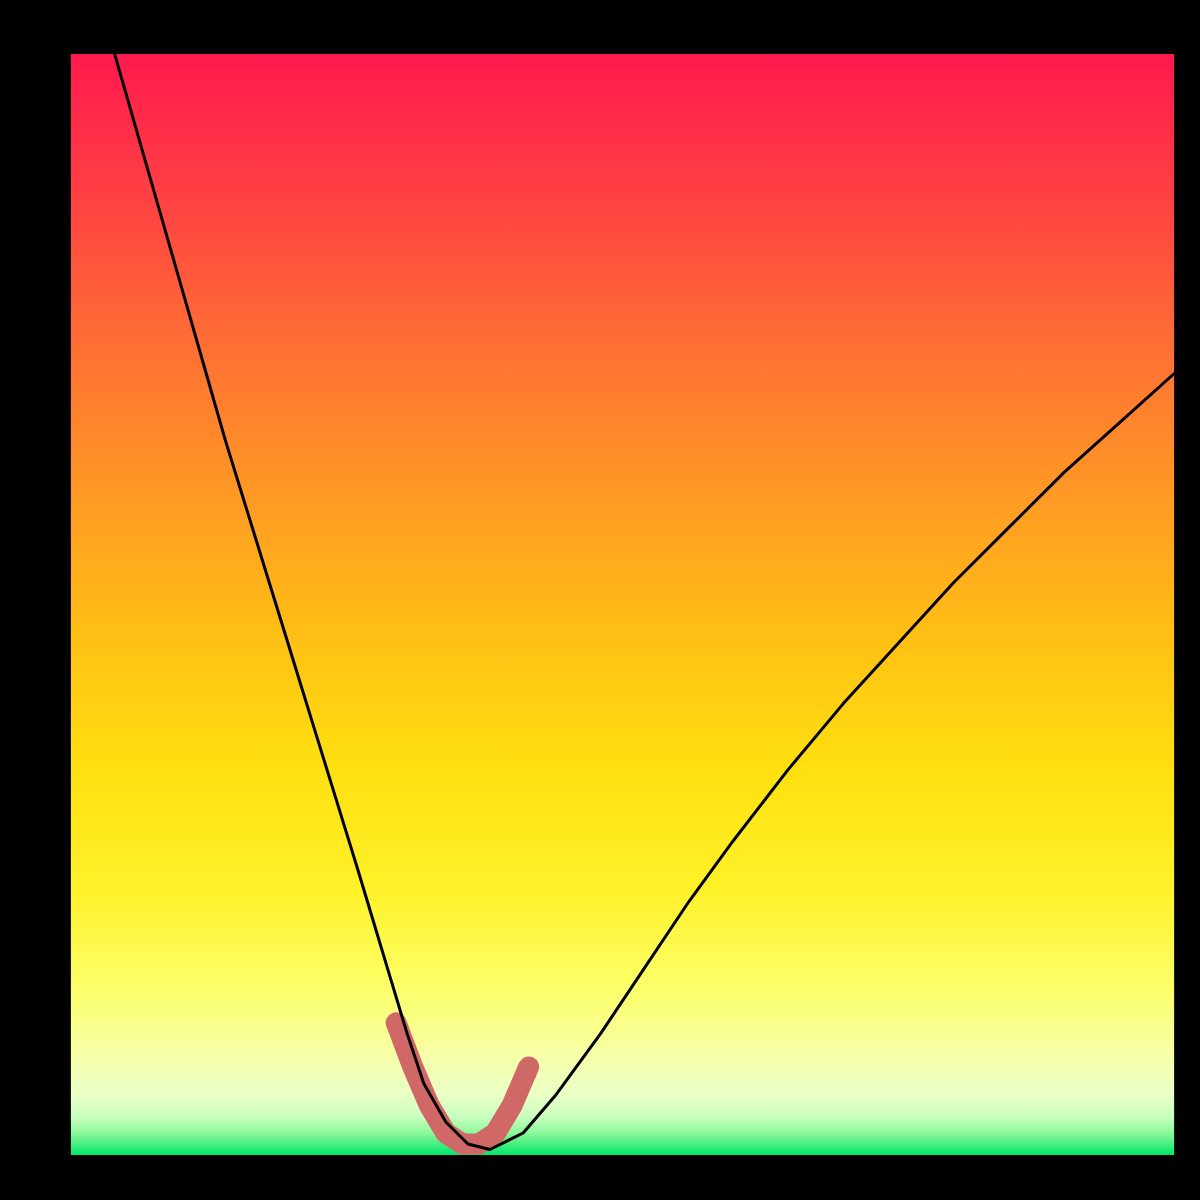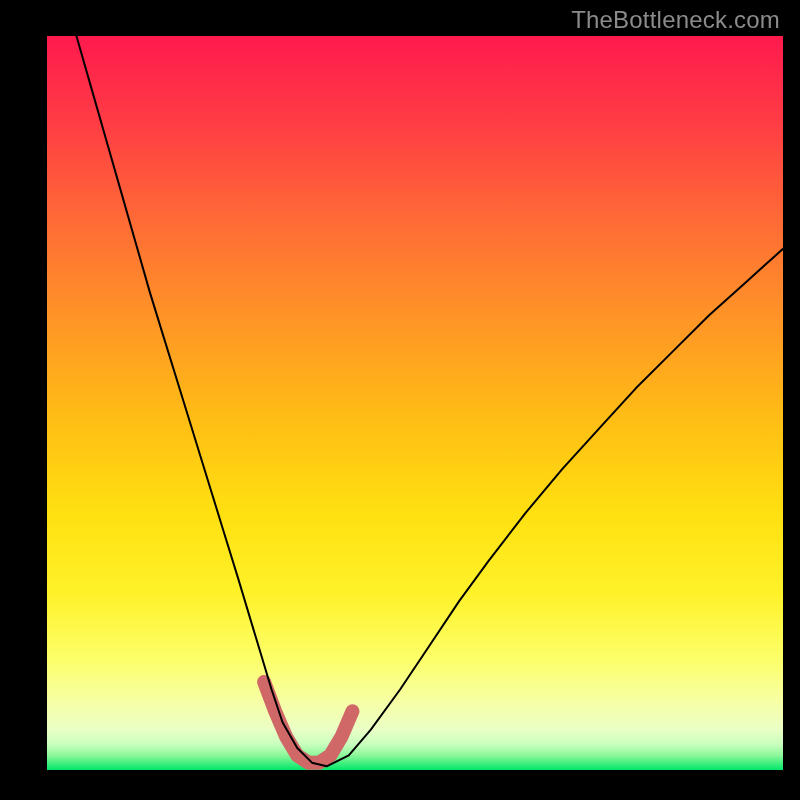--- a/index.html
+++ b/index.html
@@ -36,21 +36,20 @@
     color: #8b8b8b;
     letter-spacing: 0.2px;
   }
   svg { display: block; }
 </style>
 </head>
 <body>
 
 <div class="frame">
 
-  <div class="watermark">TheBottleneck.com</div>
 
   <div class="plot-area">
     <svg id="chart-svg" width="736" height="734" viewBox="0 0 736 734" preserveAspectRatio="none">
       <defs>
         <linearGradient id="bg-grad" x1="0" y1="0" x2="0" y2="1">
           <stop offset="0%" stop-color="#ff1a4e"></stop>
           <stop offset="12%" stop-color="#ff3d44"></stop>
           <stop offset="25%" stop-color="#ff6a36"></stop>
           <stop offset="38%" stop-color="#ff9327"></stop>
           <stop offset="52%" stop-color="#ffbd15"></stop>

